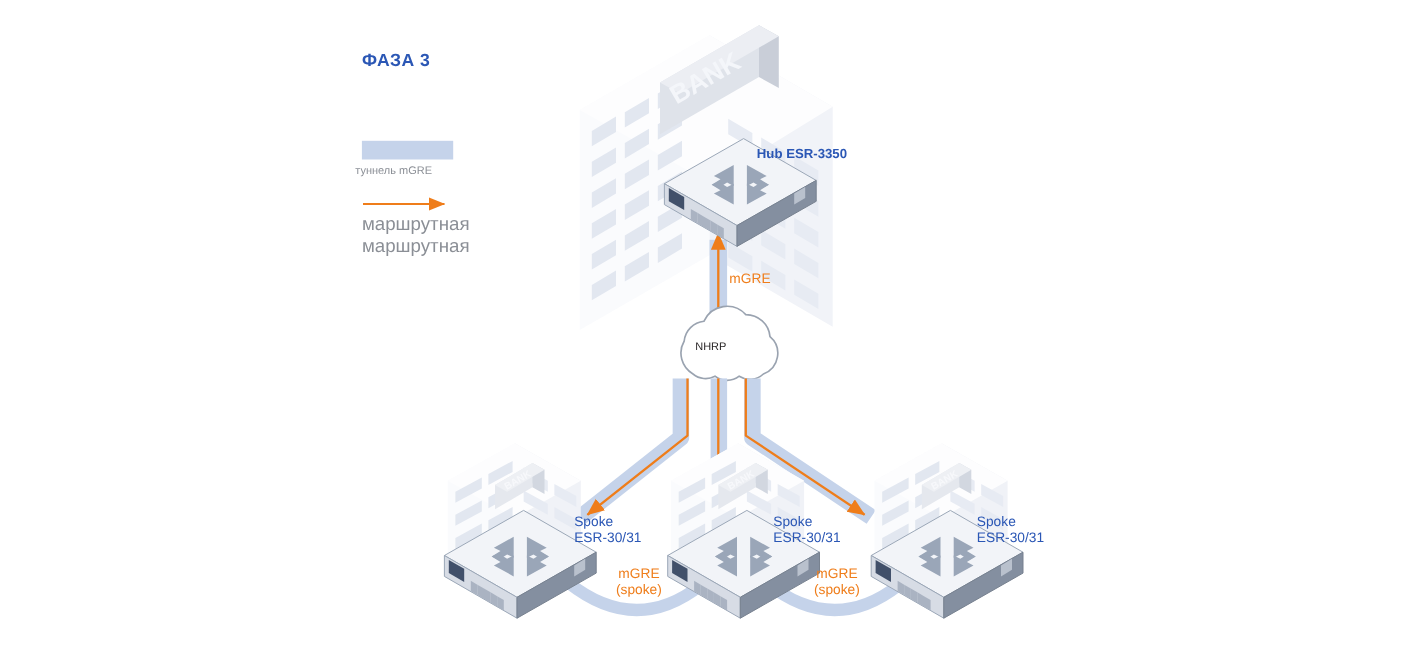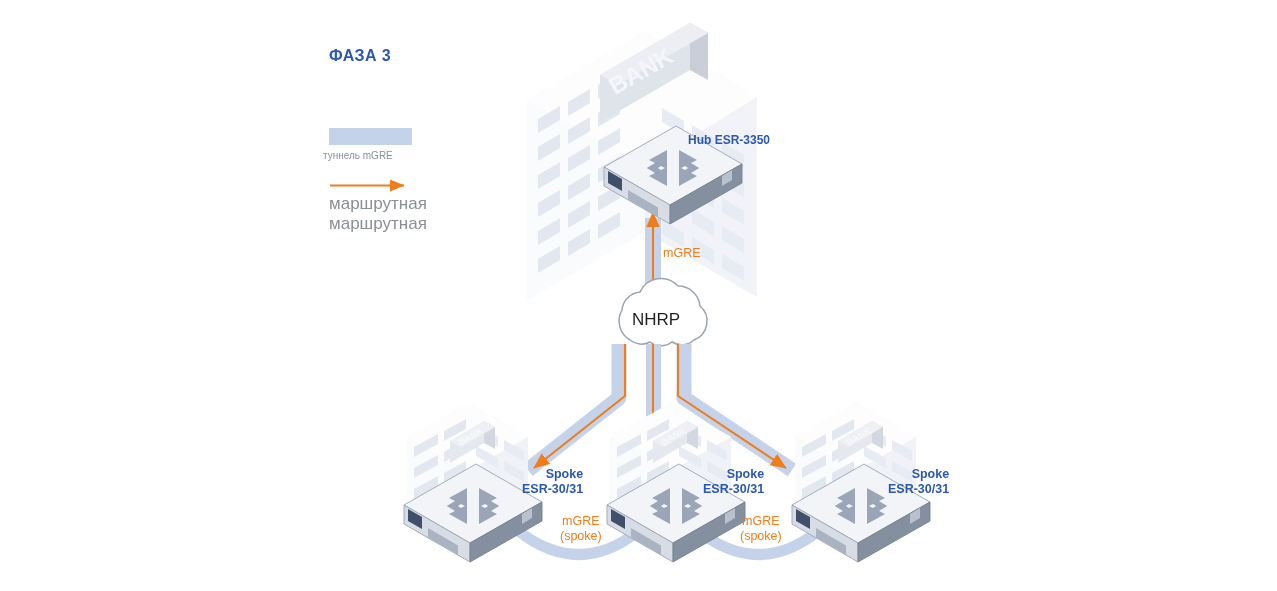--- a/index.html
+++ b/index.html
@@ -62,34 +62,34 @@
   .hub-label {
     left: 688px;
     top: 133px;
     font-size: 12px;
     font-weight: bold;
     color: #2b57b5;
   }
   .nhrp-label {
     left: 632px;
     top: 310px;
-    font-size: 17px;
+    font-size: 10px;
     color: #231f20;
   }
   .mgre-hub-label {
     left: 663px;
     top: 246px;
     font-size: 12.5px;
     color: #ef7d1a;
   }
   .spoke-label {
     font-size: 12.5px;
-    font-weight: bold;
+    font-weight: normal;
     color: #2b57b5;
-    text-align: right;
+    text-align: left;
   }
   .spoke-label-1 { left: 522px; top: 467px; }
   .spoke-label-2 { left: 703px; top: 467px; }
   .spoke-label-3 { left: 888px; top: 467px; }
   .mgre-spoke-label {
     font-size: 12.5px;
     color: #ef7d1a;
     text-align: center;
   }
   .mgre-spoke-1 { left: 560px; top: 514px; }

